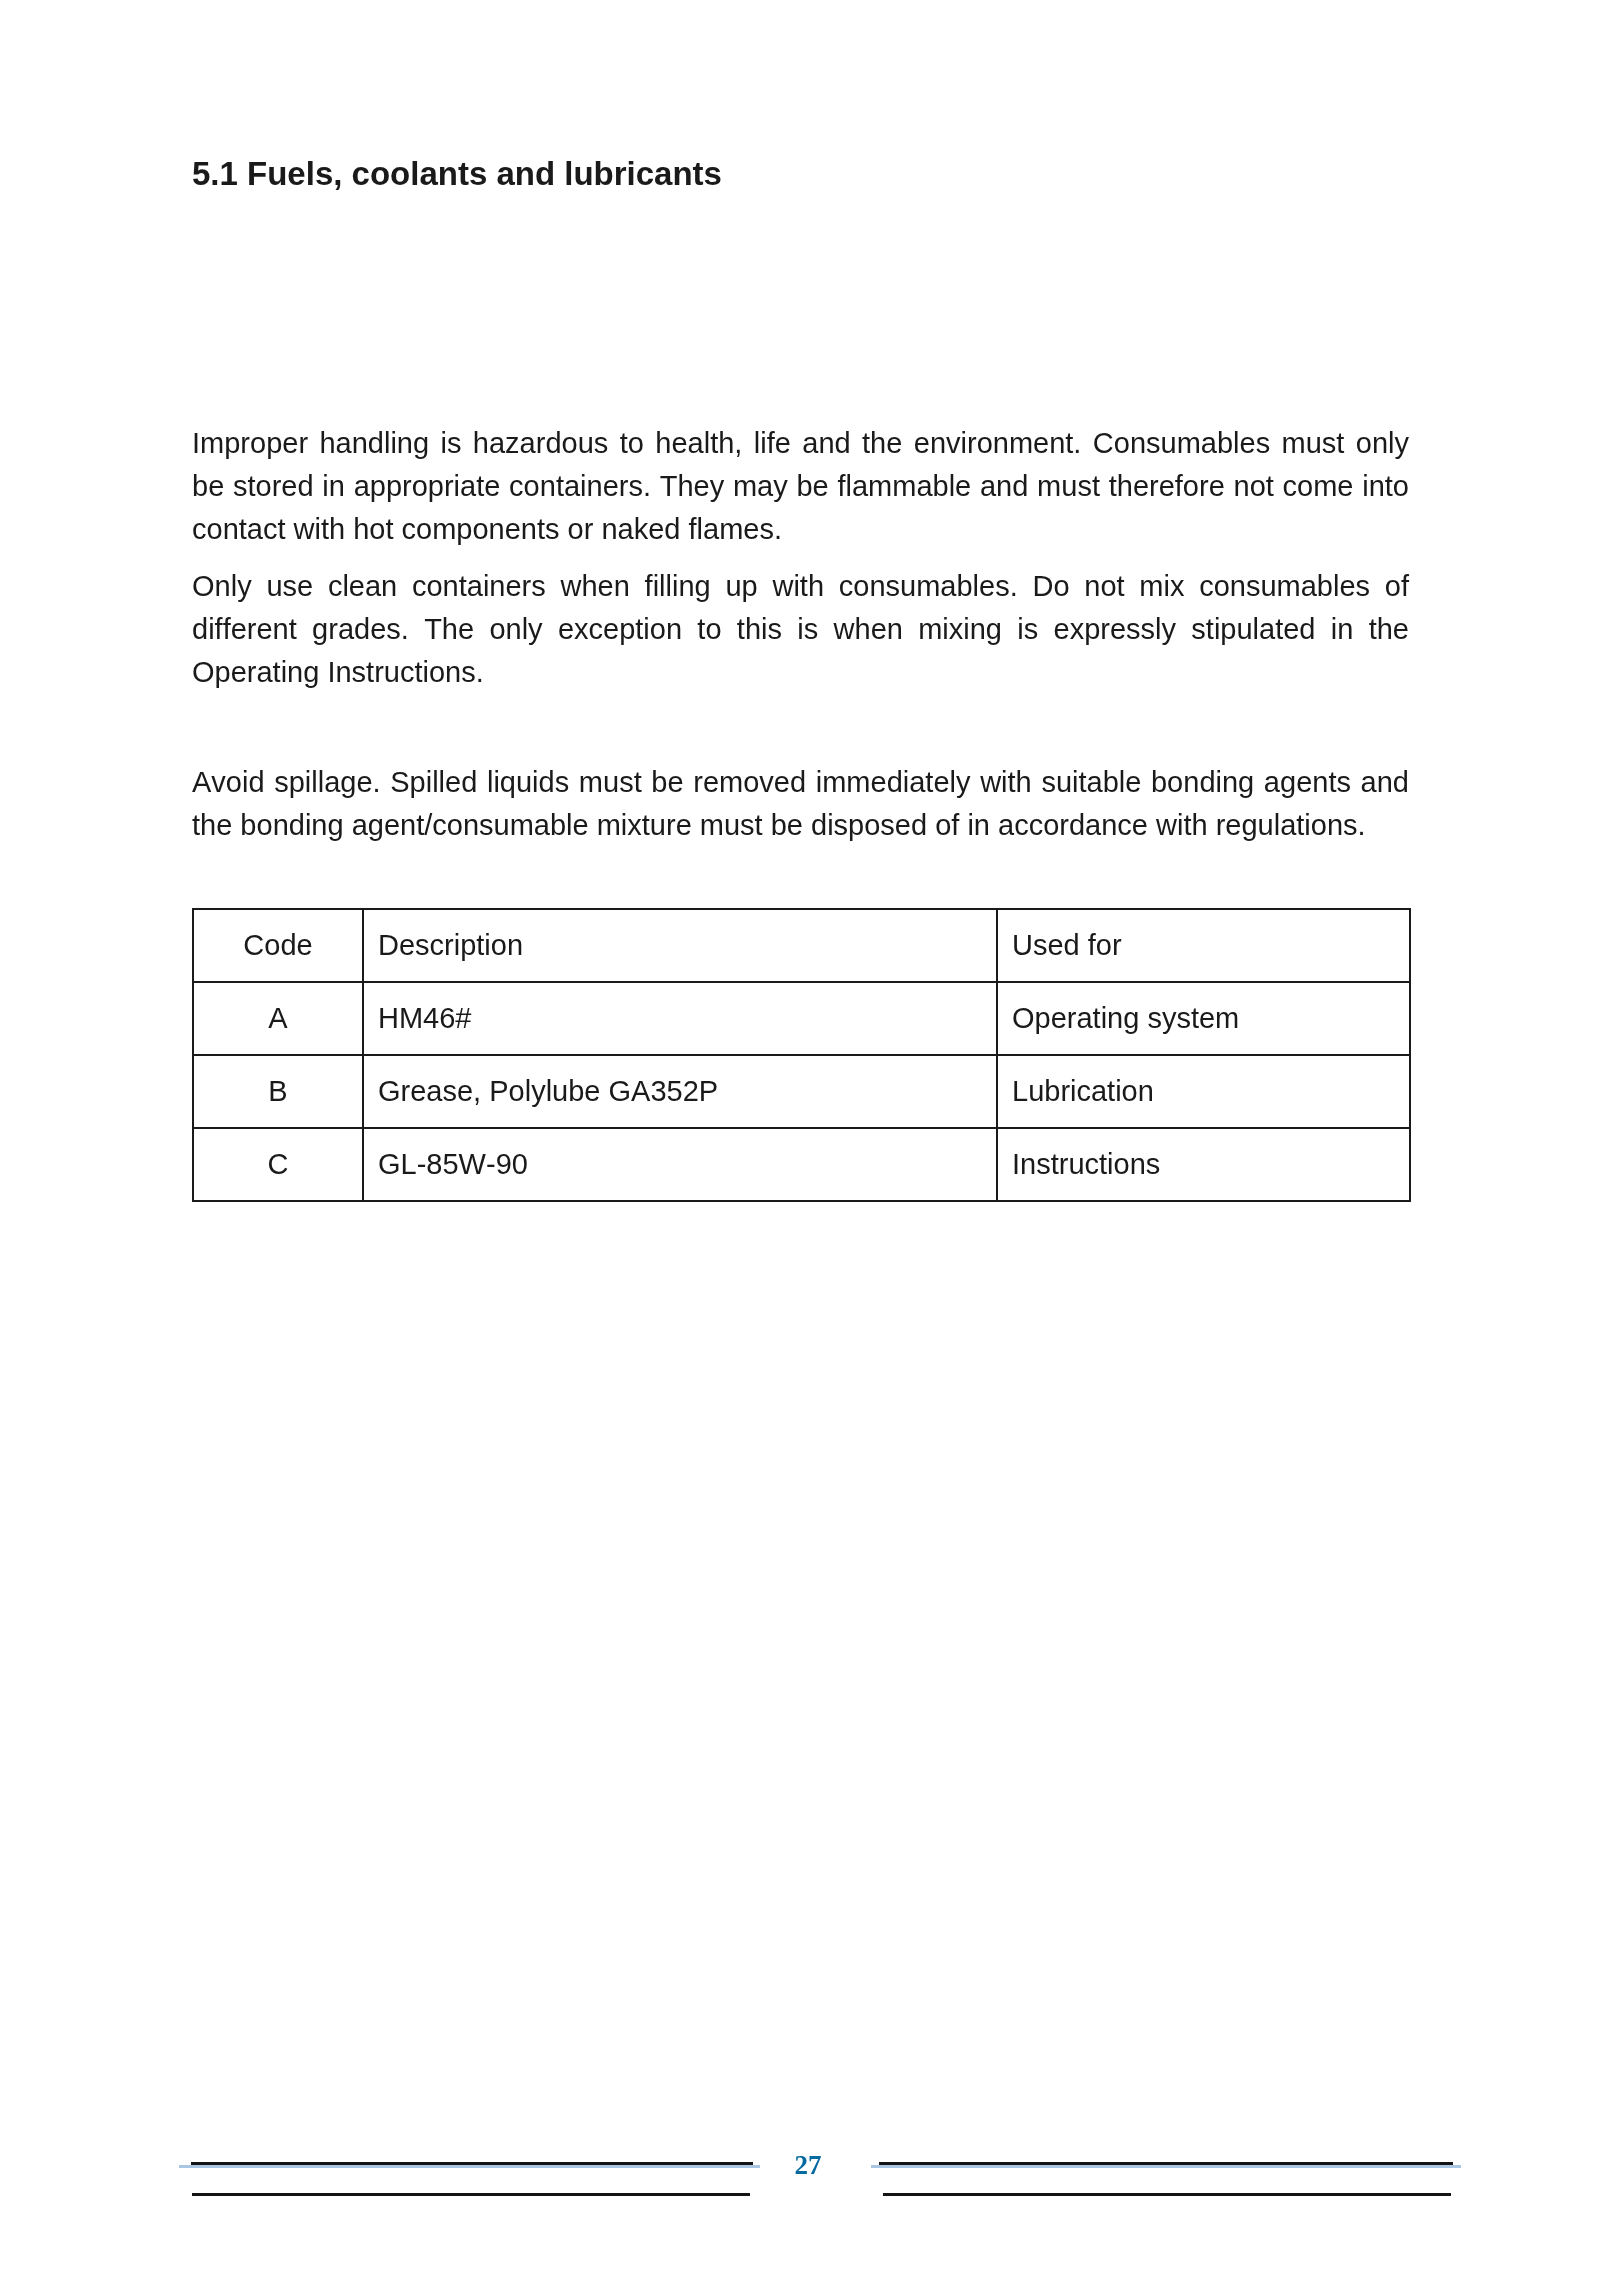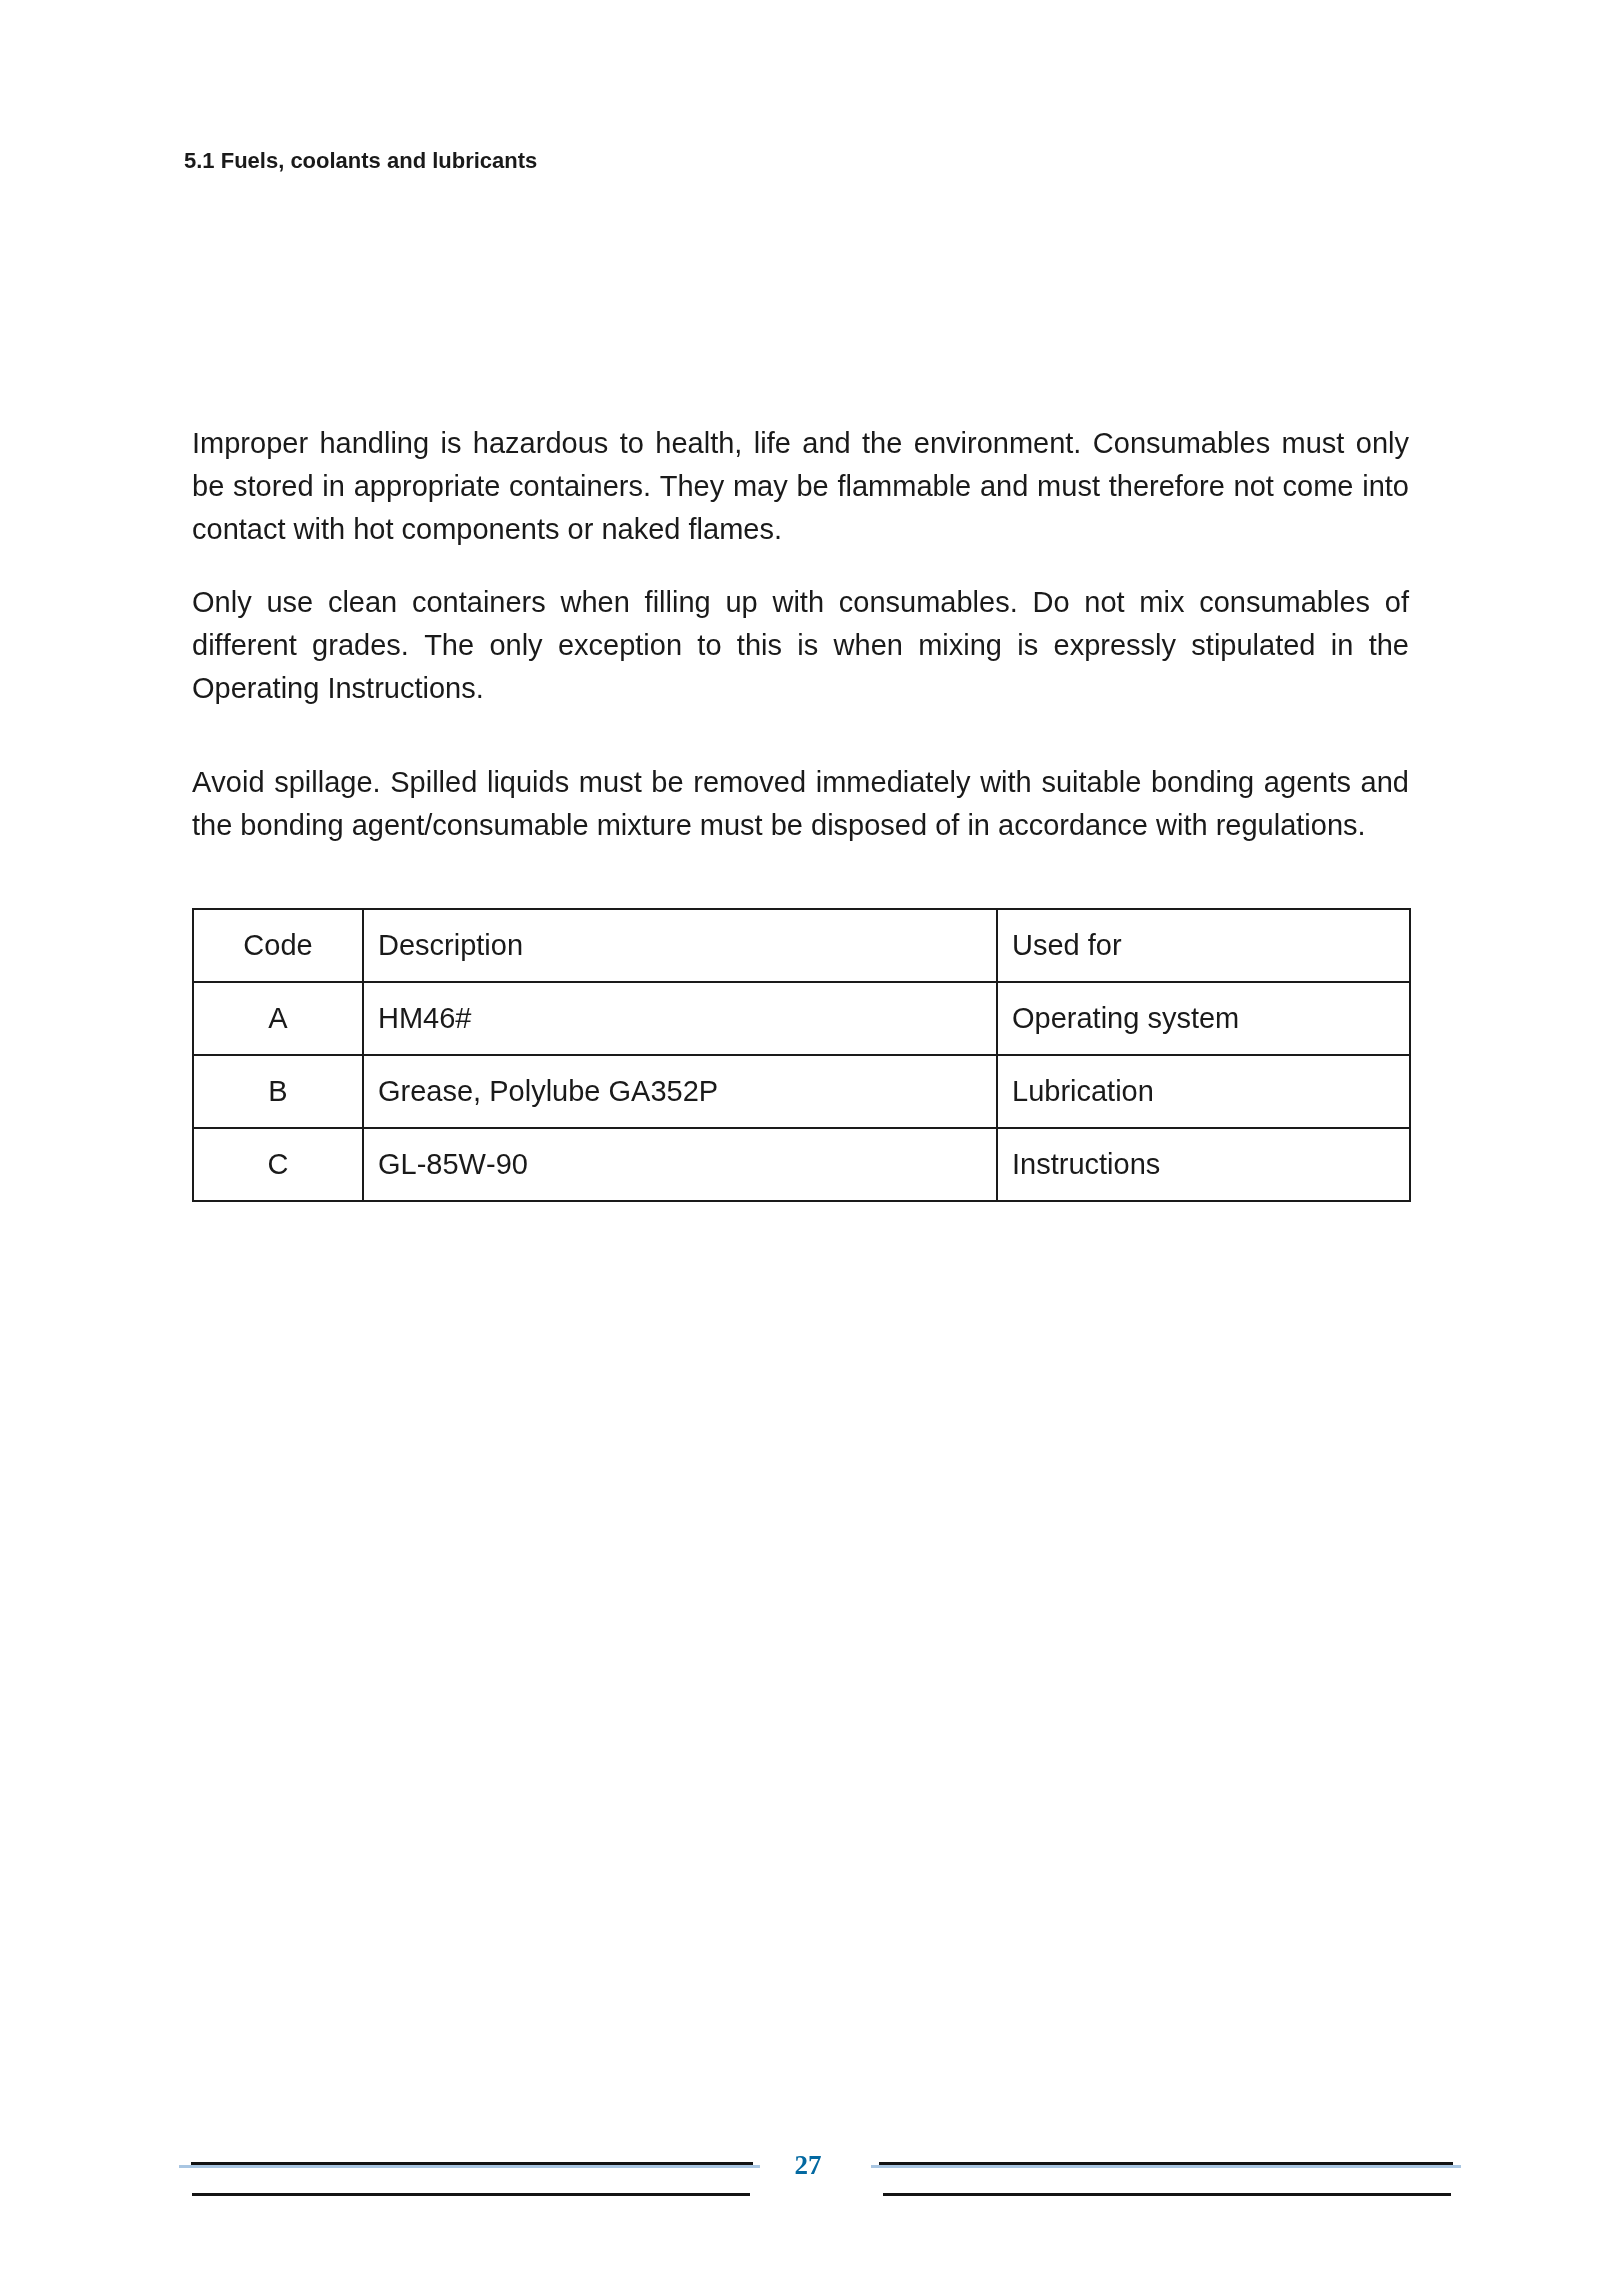--- a/index.html
+++ b/index.html
@@ -14,39 +14,39 @@
     margin: 0 auto;
     background: #ffffff;
     font-family: "Liberation Sans", sans-serif;
     color: #1a1a1a;
     font-kerning: none;
     text-rendering: optimizeSpeed;
     overflow: hidden;
   }
   .heading {
     position: absolute;
-    left: 184px;
+    left: 192px;
     top: 135px;
-    font-size: 22px;
+    font-size: 33px;
     font-weight: bold;
     line-height: 1;
     white-space: nowrap;
   }
   .para {
     position: absolute;
     left: 192px;
     width: 1217px;
     font-size: 29px;
     line-height: 43px;
     text-align: justify;
   }
   .para b { font-weight: bold; }
   .p1 { top: 269px; }
   .p2 { top: 393px; }
-  .p3 { top: 552px; }
+  .p3 { top: 536px; }
   .p4 { top: 732px; }
 
   table.consumables {
     position: absolute;
     left: 192px;
     top: 908px;
     width: 1217px;
     border-collapse: collapse;
     table-layout: fixed;
     font-size: 29px;

